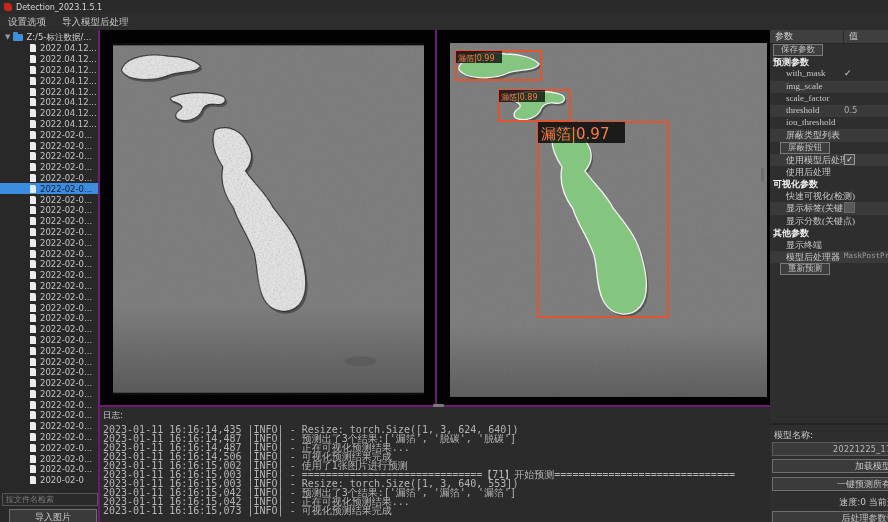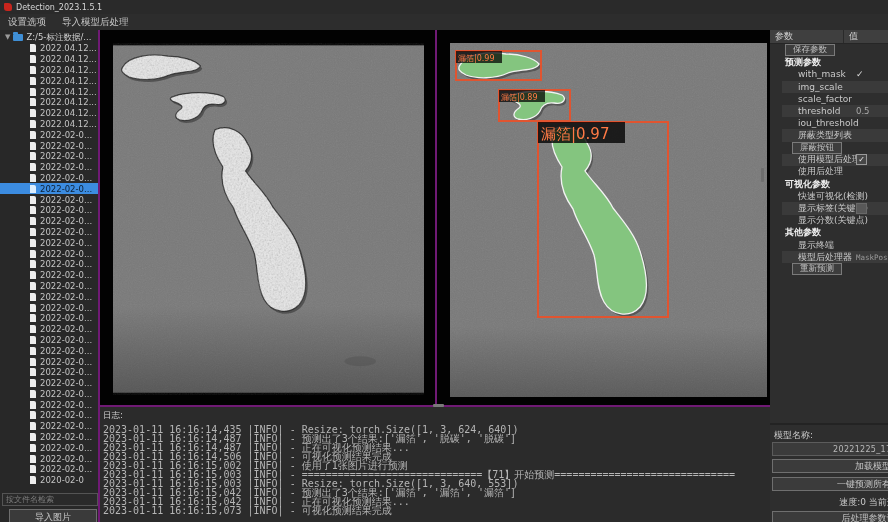--- a/index.html
+++ b/index.html
@@ -42,25 +42,25 @@
   .log{position:absolute;left:100px;top:407px;width:670px;height:115px;background:#2b2b2b;overflow:hidden;}
   .log-title{font-size:8.5px;color:#cfcfcf;padding:3px 0 3px 3px;}
   .log-line{font-family:"DejaVu Sans Mono",monospace;font-size:10px;line-height:9px;
             color:#b5b5b5;white-space:pre;padding-left:3px;}
   
   .params{position:absolute;left:770px;top:30px;width:118px;height:393px;background:#2e2e2e;overflow:hidden;}
   .params-header{display:flex;height:13px;background:#3f3f3f;border-bottom:1px solid #262626;
                  font-size:9px;color:#dadada;}
   .ph-name{width:68px;padding-left:5px;border-right:1px solid #2a2a2a;}
   .ph-value{padding-left:5px;}
-  .prow{display:flex;align-items:center;height:12.2px;font-size:9px;color:#c9c9c9;position:relative;white-space:nowrap;margin-left:12px;}
+  .prow{display:flex;height:12.2px;font-size:9px;color:#c9c9c9;position:relative;white-space:nowrap;}
   .prow.alt{background:#3a3a3a;}
   .prow.section{color:#ededed;font-weight:bold;}
   .prow.section .prow-label{padding-left:3px;}
-  .prow.item .prow-label{padding-left:16px;}
+  .prow.item .prow-label{padding-left:16px;font-family:Liberation Serif, serif;}
   .prow-value{position:absolute;left:74px;display:flex;align-items:center;color:#c9c9c9;}
   .prow-value.plain-check{color:#ddd;font-size:9px;}
   .prow-value.boxed-check{width:9px;height:9px;border:1px solid #9a9a9a;background:#474747;
                           color:#eee;font-size:8px;justify-content:center;}
   .prow-value.empty-box{width:9px;height:9px;background:#585858;border:1px solid #686868;}
   .prow-value.num{color:#a9a9a9;font-size:8.5px;}
   .prow-value.gray-text{color:#9a9a9a;font-size:7.5px;font-family:"DejaVu Sans Mono",monospace;}
   .prow.btnrow .prow-label{display:flex;align-items:center;justify-content:center;
         border:1px solid #7a7a7a;background:#3d3d3d;width:48px;height:10px;margin-left:3px;
         font-size:8.5px;color:#c0c0c0;padding:0;}

